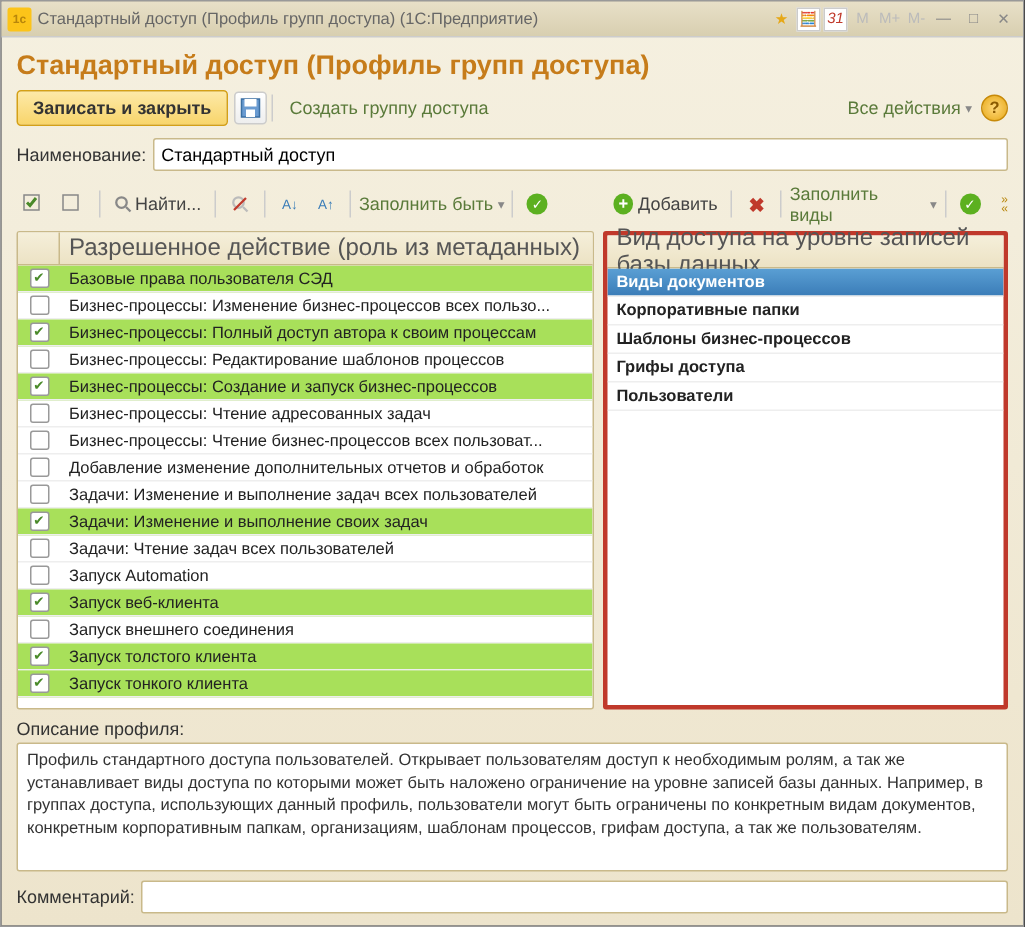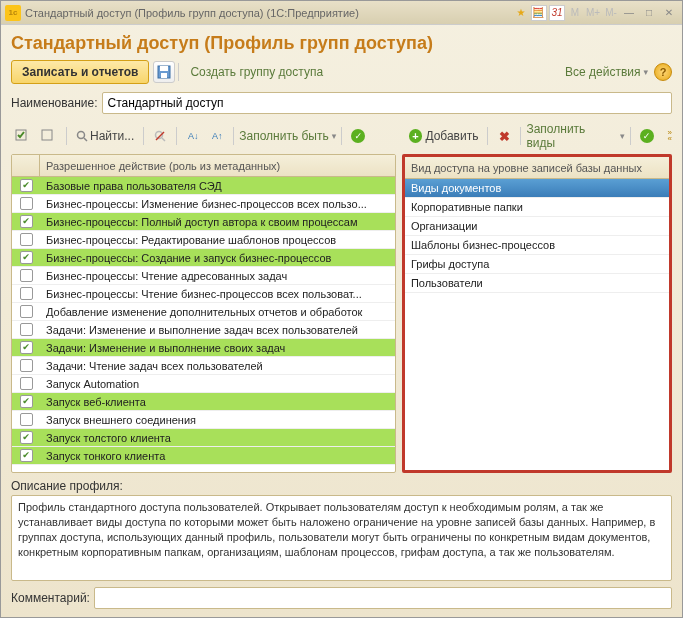--- a/index.html
+++ b/index.html
@@ -42,30 +42,30 @@
 .tb-red-x { color: #c0392b; font-weight: bold; font-size: 13px; }
 .tb-green-check { width:14px; height:14px; border-radius:50%; background:#5cb020; color:#fff; font-size:9px; display:flex; align-items:center; justify-content:center; }
 
 .split { display: flex; gap: 6px; flex: 1; min-height: 0; }
 .panel { border: 1px solid #c9b98a; background: #fff; display: flex; flex-direction: column; border-radius: 2px; }
 .panel-left { flex: 1.45; }
 .panel-right { flex: 1; border: 3px solid #c0392b; }
 
 .grid-head { background: linear-gradient(#f5efda,#ece2c4); border-bottom: 1px solid #c9b98a; display: flex; align-items: center; height: 22px; }
 .col-chk { width: 28px; border-right: 1px solid #c9b98a; height: 100%; }
-.col-txt { flex: 1; padding: 0 6px; font-size: 11px; color: #555; }
+.col-txt { flex: 1; padding: 0 6px; font-size: 16px; color: #555; }
 
 .grid-body { flex: 1; overflow-y: auto; overflow-x: hidden; }
 .row { display: flex; align-items: center; height: 18px; border-bottom: 1px solid #eee; }
 .row.hl { background: #a8e05a; }
 .row-chk { width: 28px; display: flex; align-items: center; justify-content: center; }
 .row-txt { flex: 1; padding: 0 6px; font-size: 11px; color: #222; white-space: nowrap; overflow: hidden; text-overflow: ellipsis; }
 .chk { width: 13px; height: 13px; border: 1px solid #999; background: #fff; border-radius: 2px; display: flex; align-items: center; justify-content: center; font-size: 9px; color: #4a8a2a; line-height: 1; }
 
-.right-row { height: 19px; display: flex; align-items: center; padding: 0 6px; font-size: 11px; color: #222; border-bottom: 1px solid #eee; cursor: pointer; }
+.right-row { height: 19px; display: flex; align-items: center; padding: 0 6px; font-size: 11px; color: #222; border-bottom: 1px solid #eee; cursor: pointer; font-weight: bold; }
 .right-row.sel { background: linear-gradient(#5a9fd4,#3b7db8); color: #fff; }
 
 .bottom { margin-top: 6px; display: flex; flex-direction: column; }
 .desc-label { font-size: 12px; color: #333; margin-bottom: 2px; }
 .desc-box { border: 1px solid #c9b98a; background: #fff; padding: 4px 6px; font-size: 11px; color: #333; line-height: 1.35; border-radius: 2px; height: 86px; overflow: hidden; }
 .comment-row { display: flex; align-items: center; margin-top: 6px; }
 .comment-input { flex: 1; border: 1px solid #c9b98a; background: #fff; padding: 3px 5px; font-size: 12px; border-radius: 2px; height: 22px; }
 
 .more-icon { display: inline-flex; flex-direction: column; align-items: center; font-size: 8px; color: #b8860b; line-height: 0.7; margin-left: 6px; cursor: pointer; }
 
@@ -90,21 +90,21 @@
       <div class="titlebar-btn">□</div>
       <div class="titlebar-btn">✕</div>
     </div>
   </div>
 
   <div class="content">
 
     <div class="main-title">Стандартный доступ (Профиль групп доступа)</div>
 
     <div class="action-row">
-      <button class="btn-primary">Записать и отчетов</button>
+      <button class="btn-primary">Записать и закрыть</button>
       <div class="icon-btn">
         <svg width="14" height="14" viewBox="0 0 14 14">
             <rect x="1" y="1" width="12" height="12" fill="#6a9bd1" stroke="#3b6fa3"></rect>
             <rect x="3" y="1" width="8" height="5" fill="#fff"></rect>
             <rect x="4" y="8" width="6" height="5" fill="#fff"></rect>
           </svg>
       </div>
       <span class="tb-sep"></span>
       <span class="link-txt">Создать группу доступа</span>
       <div class="spacer"></div>
@@ -289,21 +289,20 @@
             </div>
           </div>
       </div>
       <div class="panel panel-right">
         <div class="grid-head">
           <div class="col-txt">Вид доступа на уровне записей базы данных</div>
         </div>
         <div class="grid-body" id="right-rows">
             <div class="right-row sel">Виды документов</div>
             <div class="right-row">Корпоративные папки</div>
-            <div class="right-row">Организации</div>
             <div class="right-row">Шаблоны бизнес-процессов</div>
             <div class="right-row">Грифы доступа</div>
             <div class="right-row">Пользователи</div>
           </div>
       </div>
     </div>
 
     <div class="bottom">
       <div class="desc-label">Описание профиля:</div>
       <div class="desc-box">Профиль стандартного доступа пользователей. Открывает пользователям доступ к необходимым ролям, а так же устанавливает виды доступа по которыми может быть наложено ограничение на уровне записей базы данных. Например, в группах доступа, использующих данный профиль, пользователи могут быть ограничены по конкретным видам документов, конкретным корпоративным папкам, организациям, шаблонам процессов, грифам доступа, а так же пользователям.</div>

